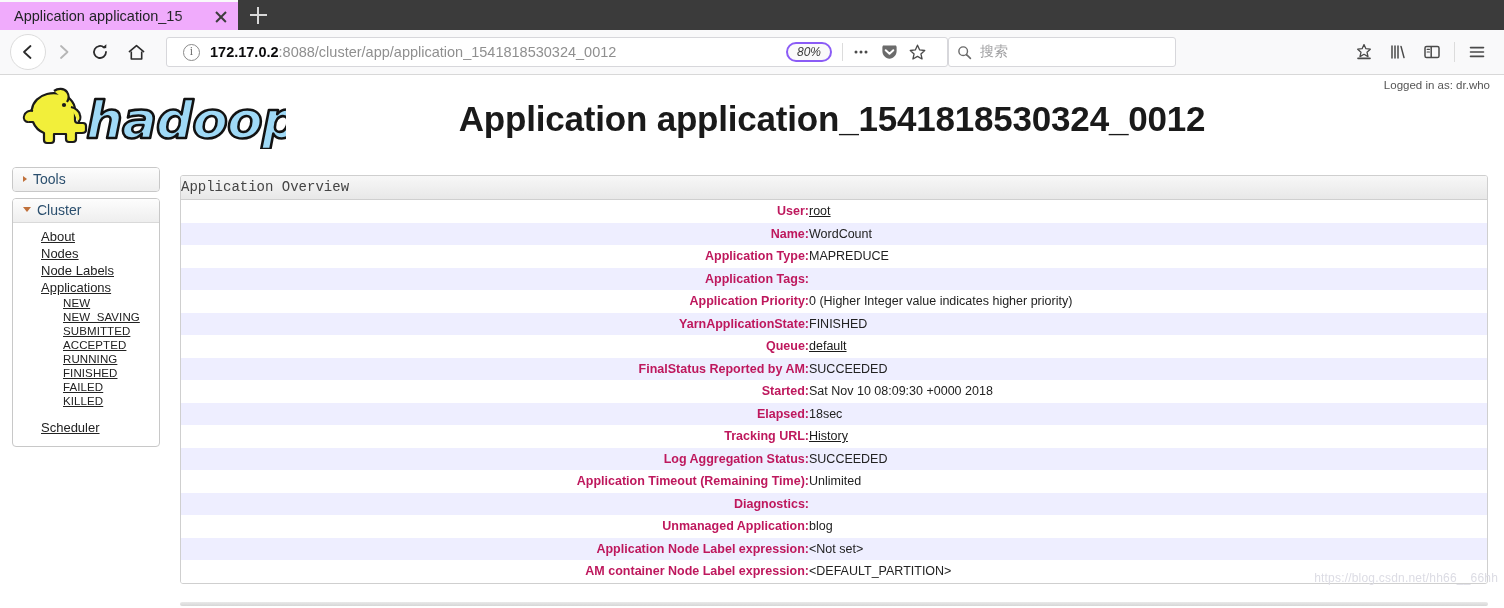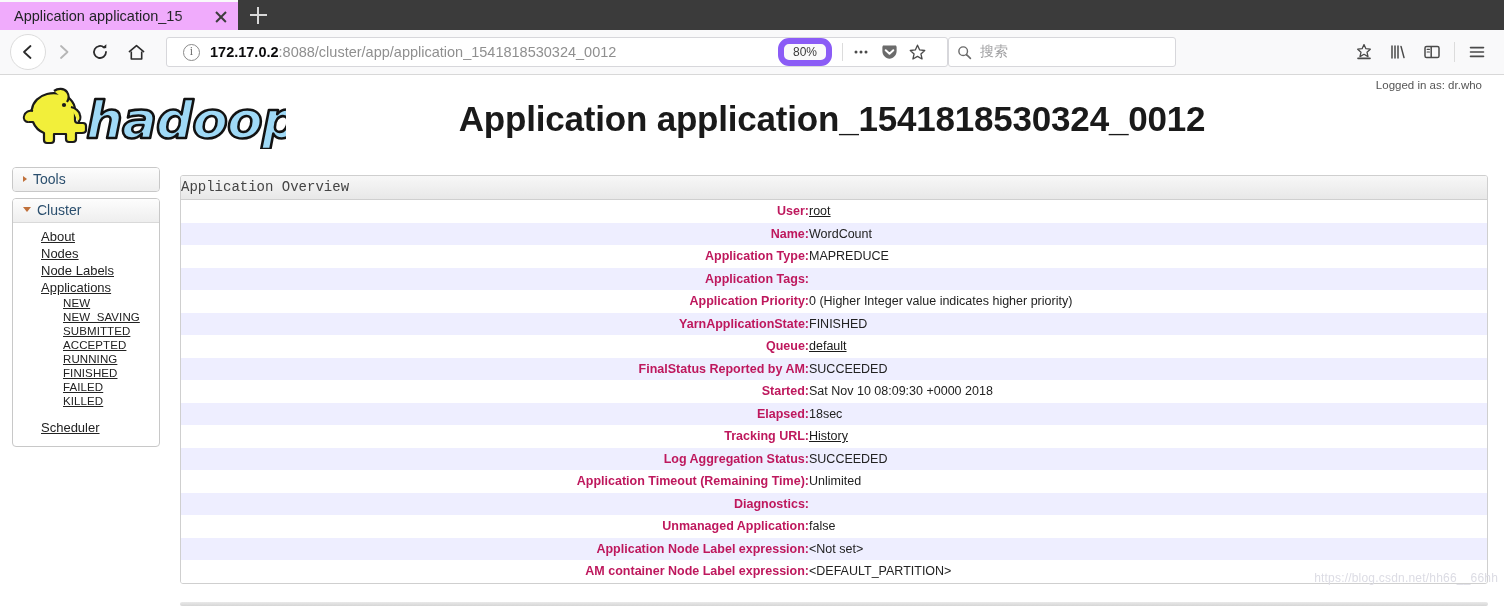--- a/index.html
+++ b/index.html
@@ -129,27 +129,28 @@
     flex: 1;
     font-size: 14.5px;
     color: #8f8f8f;
     white-space: nowrap;
     overflow: hidden;
   }
   .url-host { color: #0c0c0d; font-weight: bold; }
 
   .zoom-badge {
     flex: 0 0 auto;
-    border: 6px solid #8b5cf6;
+    border: 2px solid #8b5cf6;
     border-radius: 11px;
     padding: 1px 9px;
     font-size: 12px;
     color: #3b3b3b;
     background: #fafafa;
     margin-right: 6px;
+    font-style: italic;
   }
   .urlbar-sep {
     width: 1px; height: 18px; background: #dcdcdc; margin: 0 4px;
     flex: 0 0 1px;
   }
   .url-icon { width: 28px; flex: 0 0 28px; display: flex; align-items: center; justify-content: center; }
 
   .searchbar {
     flex: 0 0 228px;
     height: 30px;
@@ -174,21 +175,21 @@
     background: #fff;
     overflow: hidden;
   }
   .logo-wrap {
     position: absolute;
     left: 14px; top: 8px;
     width: 272px; height: 66px;
   }
   .loggedin {
     position: absolute;
-    right: 22px; top: 4px;
+    right: 14px; top: 4px;
     font-size: 11.5px;
     color: #555;
   }
   .page-title {
     position: absolute;
     left: 180px; right: 20px; top: 24px;
     text-align: center;
     font-size: 35px;
     font-weight: bold;
     color: #1a1a1a;
@@ -497,21 +498,21 @@
               <tr class="odd">
                 <td class="k">Application Timeout (Remaining Time):</td>
                 <td class="v">Unlimited</td>
               </tr>
               <tr class="even">
                 <td class="k">Diagnostics:</td>
                 <td class="v"></td>
               </tr>
               <tr class="odd">
                 <td class="k">Unmanaged Application:</td>
-                <td class="v">false</td>
+                <td class="v">blog</td>
               </tr>
               <tr class="even">
                 <td class="k">Application Node Label expression:</td>
                 <td class="v">&lt;Not set&gt;</td>
               </tr>
               <tr class="odd">
                 <td class="k">AM container Node Label expression:</td>
                 <td class="v">&lt;DEFAULT_PARTITION&gt;</td>
               </tr>
             </tbody>

